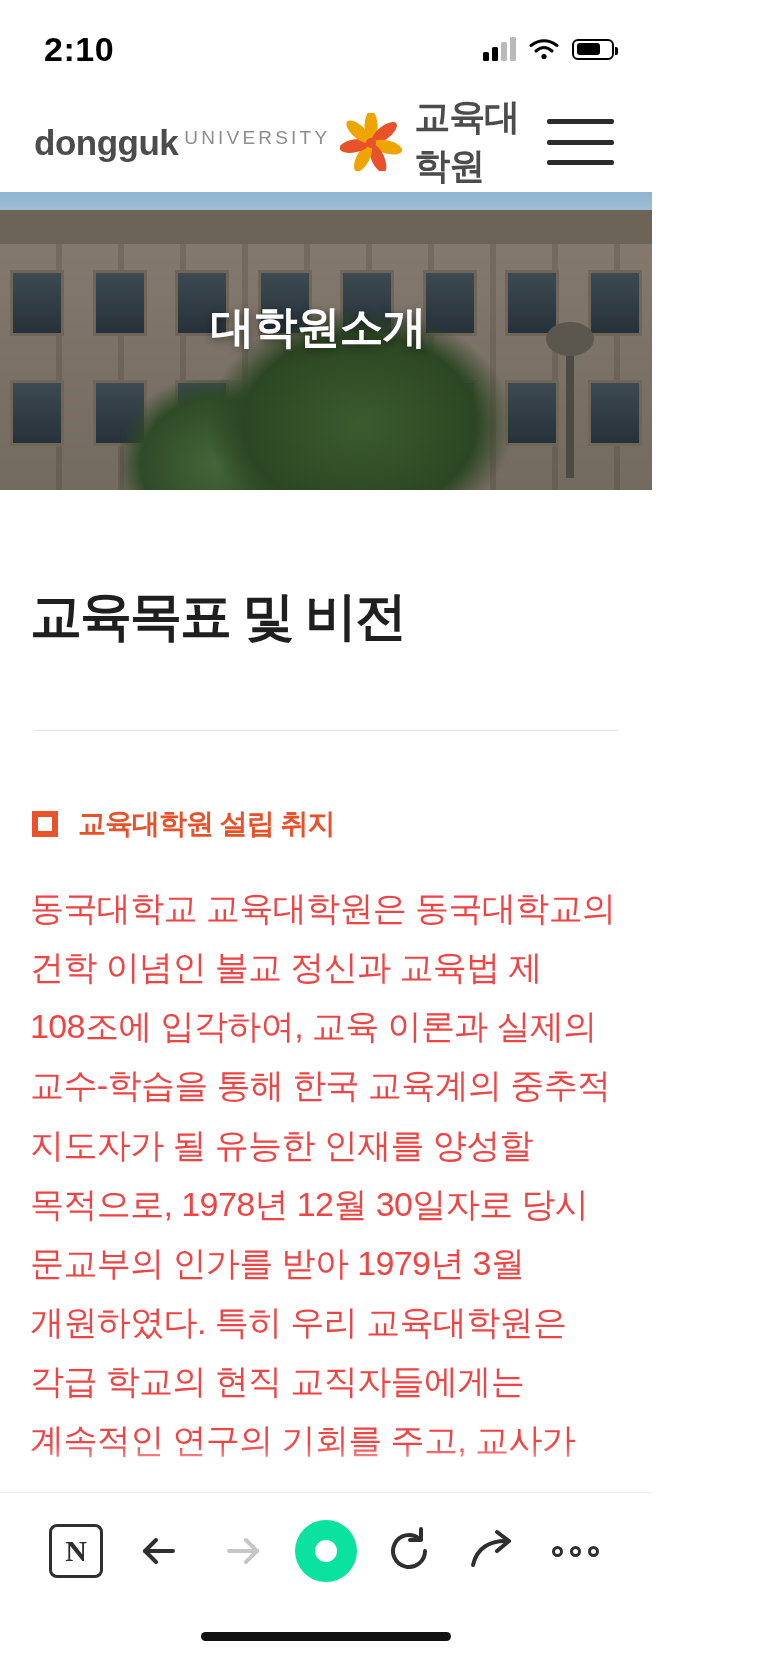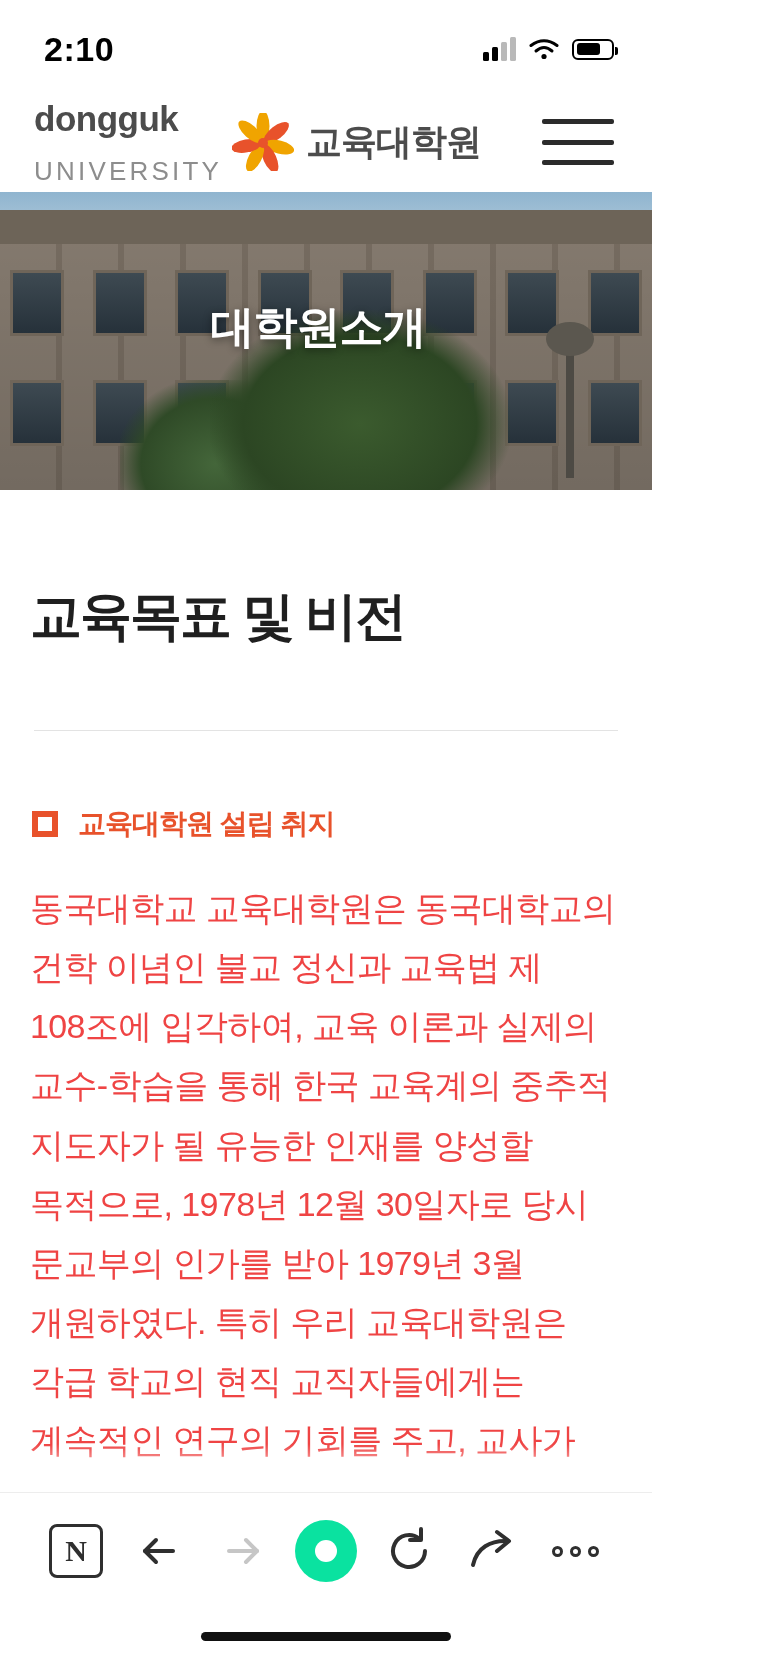--- a/index.html
+++ b/index.html
@@ -69,32 +69,32 @@
   
   .site-header {
     flex: 0 0 100px;
     display: flex;
     align-items: center;
     justify-content: space-between;
     padding: 0 38px 0 34px;
     background: #ffffff;
   }
   .brand { display: flex; align-items: center; gap: 0; }
-  .brand-text { display: flex; flex-direction: column; line-height: 1; gap: 6px; }
+  .brand-text { display: flex; flex-direction: row; line-height: 1; gap: 6px; }
   .brand-name {
     font-size: 35px;
     font-weight: 700;
     color: #4c4c4c;
     letter-spacing: -0.5px;
   }
   .brand-sub {
-    font-size: 26px;
+    font-size: 19px;
     color: #8d8d8d;
     letter-spacing: 3.2px;
-    margin-top: 16px;
+    margin-top: 3px;
   }
   .brand-mark {
     width: 62px; height: 58px;
     margin: 0 12px 0 10px;
     position: relative;
   }
   .brand-korean {
     font-size: 36px;
     font-weight: 700;
     color: #4c4c4c;

